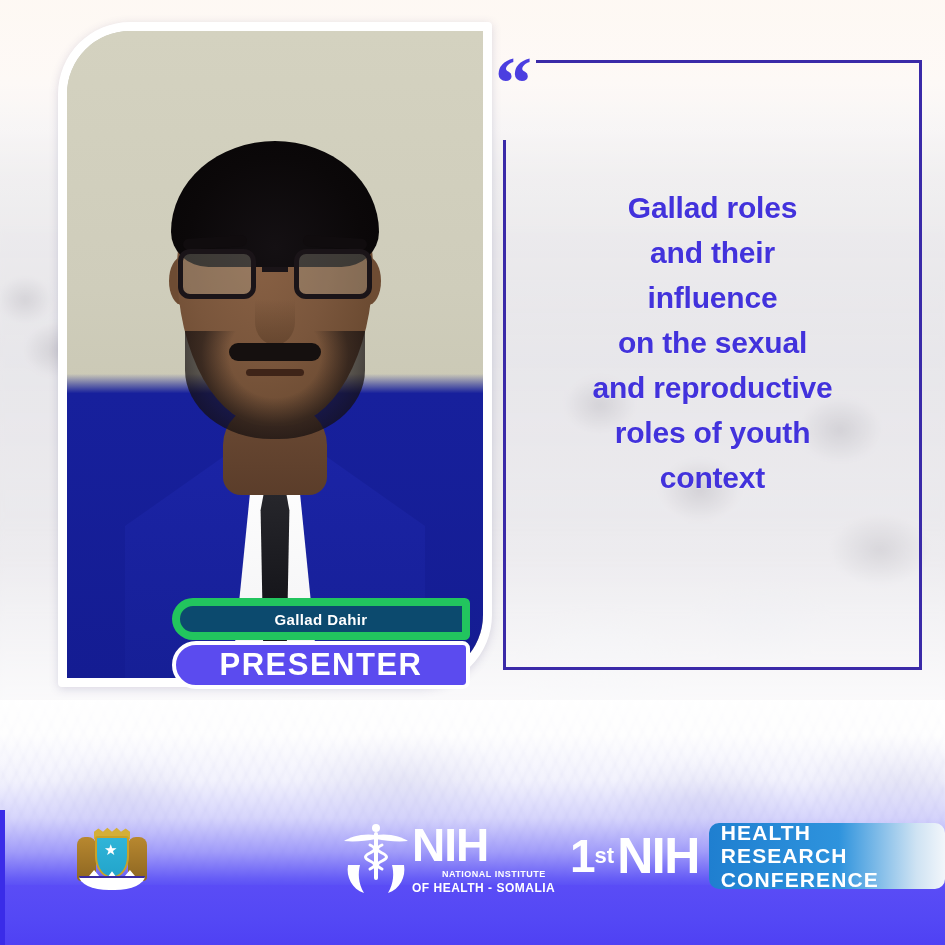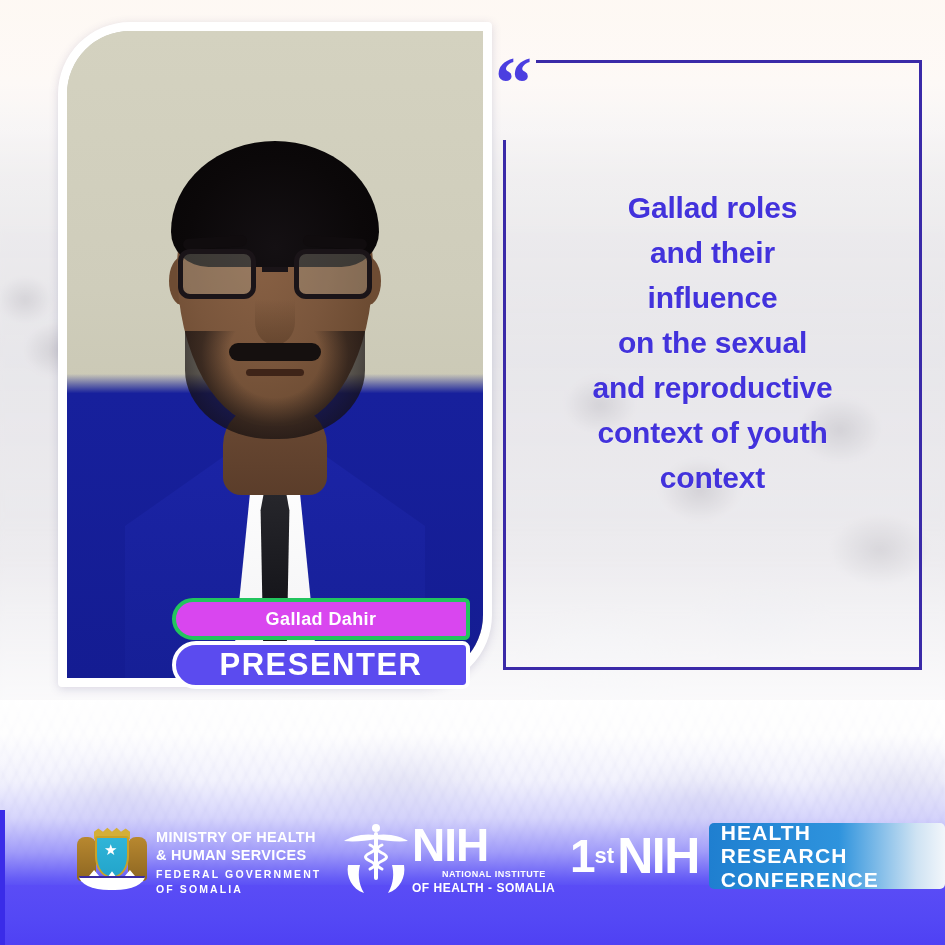--- a/index.html
+++ b/index.html
@@ -207,25 +207,25 @@
   .beard {
     position: absolute; left: 50%; top: 300px; width: 180px; height: 108px;
     transform: translateX(-50%);
     background: radial-gradient(ellipse at 50% 22%, rgba(20,15,16,0) 36%, rgba(24,18,18,.62) 58%, rgba(18,13,14,.82) 85%);
     border-radius: 0 0 48% 48% / 0 0 64% 64%;
   }
 
   
   .badge-name {
     position: absolute; left: 172px; top: 598px; width: 298px; height: 42px;
-    background: #d946ef;
-    border: 4px solid #22c55e;
+    background: #0c4a6e;
+    border: 8px solid #22c55e;
     border-radius: 24px 6px 6px 24px;
     display: flex; align-items: center; justify-content: center;
-    color: #ffffff; font-size: 18px; font-weight: bold; letter-spacing: .4px;
+    color: #ffffff; font-size: 15px; font-weight: bold; letter-spacing: .4px;
     z-index: 6;
   }
   .badge-role {
     position: absolute; left: 172px; top: 641px; width: 298px; height: 48px;
     background: #5b4bef;
     border: 4px solid #ffffff;
     border-radius: 26px 8px 8px 26px;
     display: flex; align-items: center; justify-content: center;
     color: #ffffff; font-size: 31px; font-weight: bold; letter-spacing: 1.5px;
     z-index: 6;
@@ -334,21 +334,21 @@
   }
   .conf .first sup { font-size: 22px; vertical-align: super; letter-spacing: 0; }
   .conf .nih {
     color: #ffffff; font-size: 50px; font-weight: bold; line-height: 1;
     display: flex; align-items: center; letter-spacing: -1.5px; margin-left: 3px;
   }
   .conf .box {
     margin-left: 10px; padding: 5px 16px 5px 12px;
     background: linear-gradient(90deg, #1f7fd0 0%, #2e93dd 55%, #cfe3f3 88%, #f2f6fb 100%);
     display: flex; flex-direction: column; justify-content: center;
-    border-radius: 5px;
+    border-radius: 10px;
   }
   .conf .box .r1 { color: #ffffff; font-size: 21px; font-weight: bold; letter-spacing: 1.1px; line-height: 1.12; }
   .conf .box .r2 { color: #ffffff; font-size: 21px; font-weight: bold; letter-spacing: 1.1px; line-height: 1.12; }
 </style>
 </head>
 <body>
 
 <div id="poster">
 
   <div class="bg-photo"></div>
@@ -395,41 +395,35 @@
   <div class="bracket-right"></div>
   <div class="bracket-bottom"></div>
   <div class="bracket-left"></div>
 
   <div class="quote-text">
     <span class="ln">Gallad roles</span>
     <span class="ln">and their</span>
     <span class="ln">influence</span>
     <span class="ln">on the sexual</span>
     <span class="ln">and reproductive</span>
-    <span class="ln">context of youth</span>
+    <span class="ln">roles of youth</span>
     <span class="ln">context</span>
   </div>
 
   <div class="logos">
 
     <div class="coa">
       <div class="leopard-l"></div>
       <div class="leopard-r"></div>
       <div class="crown"></div>
       <div class="shield">
         <div class="star"></div>
       </div>
       <div class="leaves"></div>
       <div class="ribbon"></div>
-    </div>
-    <div class="moh-text">
-      <div class="l1">MINISTRY OF HEALTH</div>
-      <div class="l2">&amp; HUMAN SERVICES</div>
-      <div class="l3">FEDERAL GOVERNMENT</div>
-      <div class="l4">OF SOMALIA</div>
     </div>
 
     <div class="nih-mark">
       <svg width="72" height="74" viewBox="0 0 72 74" aria-hidden="true">
         <g fill="#ffffff">
           <circle cx="36" cy="7" r="4"></circle>
           <rect x="34" y="11" width="4" height="48" rx="2"></rect>
           <path d="M36 14 C22 12 10 16 4 20 C14 21 26 20 36 18 Z"></path>
           <path d="M36 14 C50 12 62 16 68 20 C58 21 46 20 36 18 Z"></path>
           <path d="M30 24 c6 3 6 5 0 8 c-6 3 -6 5 0 8 c6 3 6 5 0 8" stroke="#ffffff" stroke-width="3" fill="none" stroke-linecap="round"></path>

